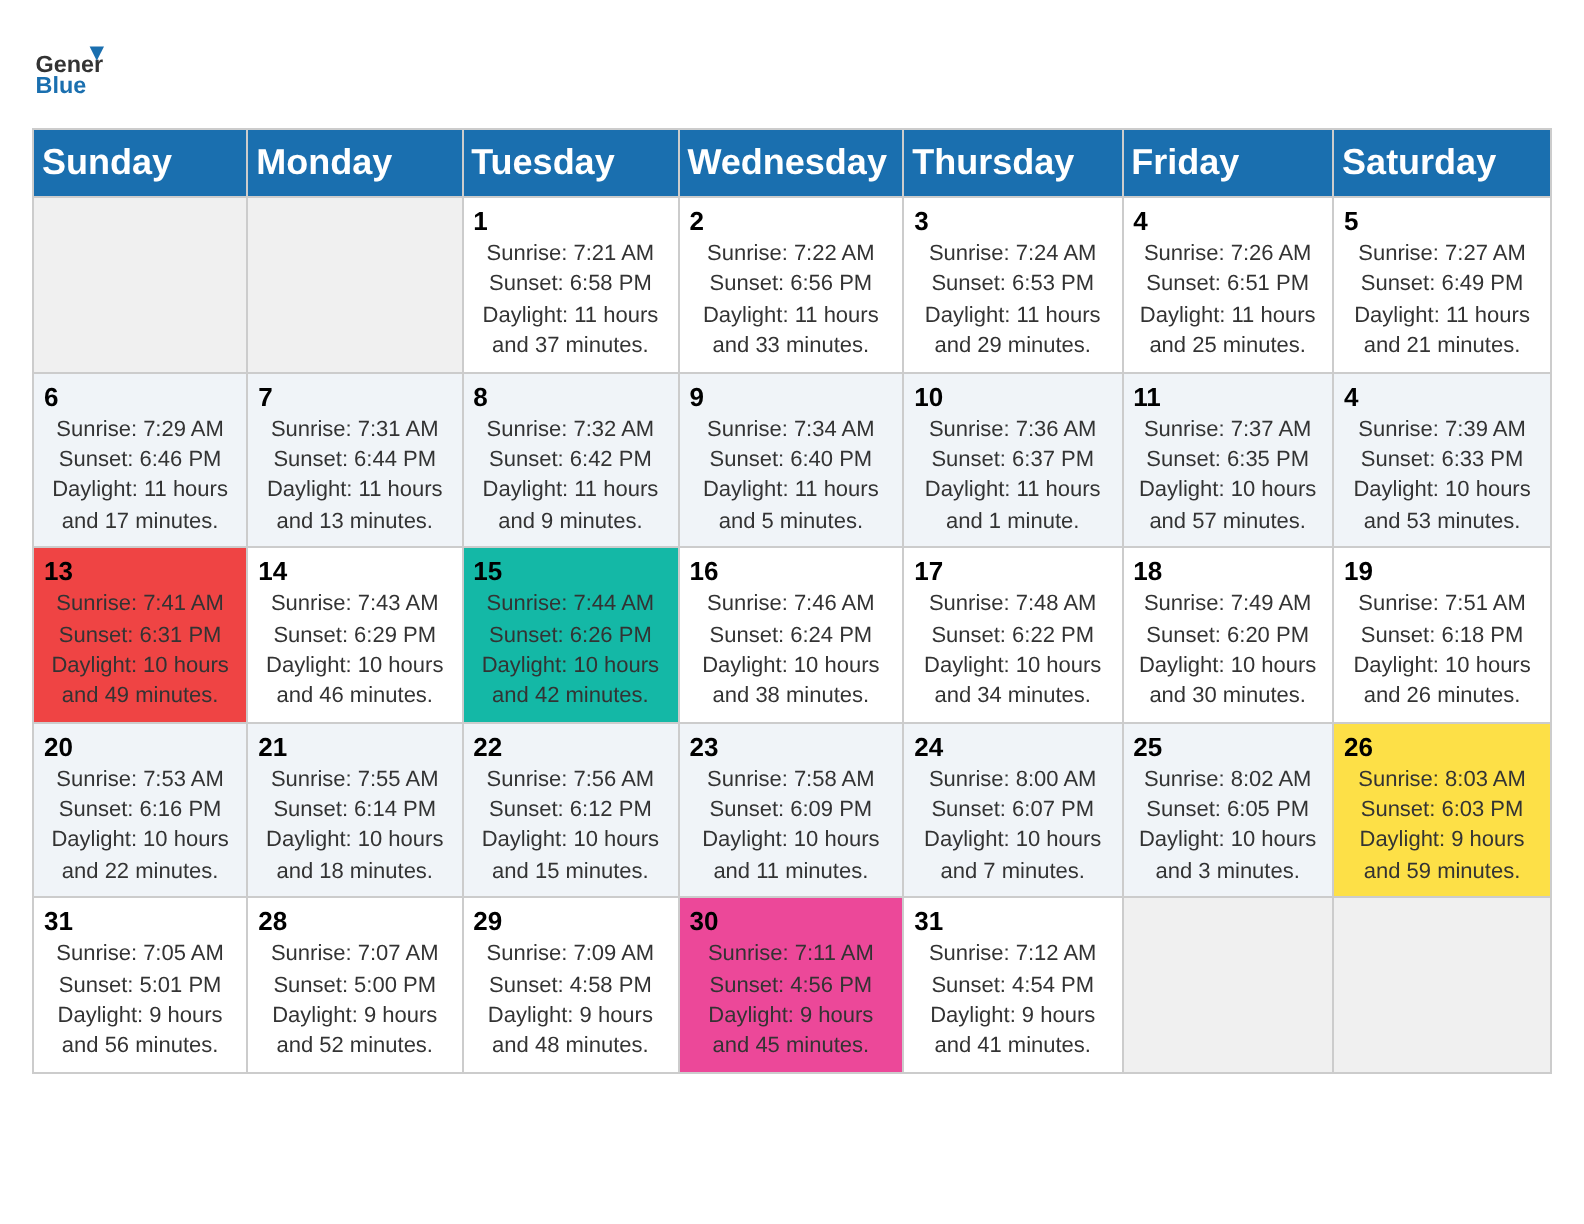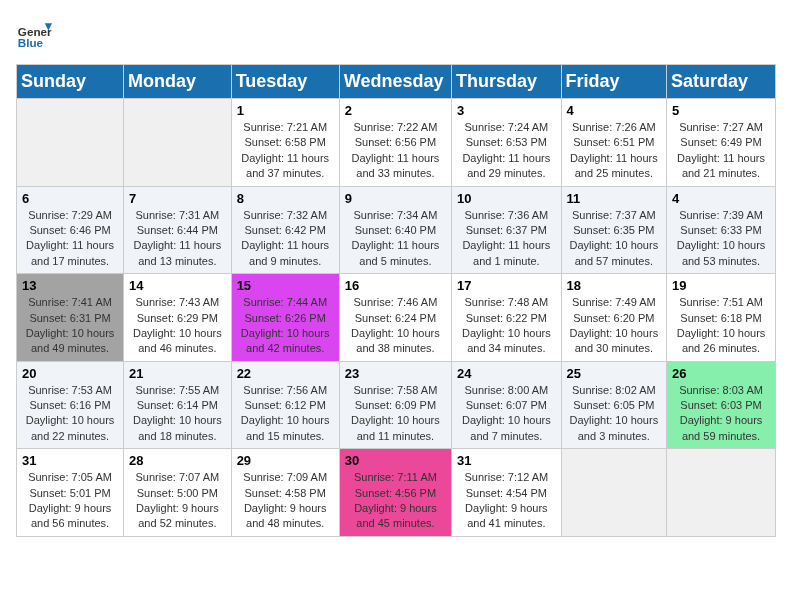--- a/index.html
+++ b/index.html
@@ -157,29 +157,29 @@
         <td style="background: rgb(240, 244, 248);">
           <span class="day-num">11</span>
           <div class="day-info">Sunrise: 7:37 AM<br>Sunset: 6:35 PM<br>Daylight: 10 hours and 57 minutes.</div>
         </td>
         <td style="background: rgb(240, 244, 248);">
           <span class="day-num">4</span>
           <div class="day-info">Sunrise: 7:39 AM<br>Sunset: 6:33 PM<br>Daylight: 10 hours and 53 minutes.</div>
         </td>
       </tr>
       <tr>
-        <td style="background: #a3a3a3;">
+        <td style="background: #ef4444;">
           <span class="day-num">13</span>
           <div class="day-info">Sunrise: 7:41 AM<br>Sunset: 6:31 PM<br>Daylight: 10 hours and 49 minutes.</div>
         </td>
         <td style="background: rgb(255, 255, 255);">
           <span class="day-num">14</span>
           <div class="day-info">Sunrise: 7:43 AM<br>Sunset: 6:29 PM<br>Daylight: 10 hours and 46 minutes.</div>
         </td>
-        <td style="background: #d946ef;">
+        <td style="background: #14b8a6;">
           <span class="day-num">15</span>
           <div class="day-info">Sunrise: 7:44 AM<br>Sunset: 6:26 PM<br>Daylight: 10 hours and 42 minutes.</div>
         </td>
         <td style="background: rgb(255, 255, 255);">
           <span class="day-num">16</span>
           <div class="day-info">Sunrise: 7:46 AM<br>Sunset: 6:24 PM<br>Daylight: 10 hours and 38 minutes.</div>
         </td>
         <td style="background: rgb(255, 255, 255);">
           <span class="day-num">17</span>
           <div class="day-info">Sunrise: 7:48 AM<br>Sunset: 6:22 PM<br>Daylight: 10 hours and 34 minutes.</div>
@@ -211,21 +211,21 @@
           <div class="day-info">Sunrise: 7:58 AM<br>Sunset: 6:09 PM<br>Daylight: 10 hours and 11 minutes.</div>
         </td>
         <td style="background: rgb(240, 244, 248);">
           <span class="day-num">24</span>
           <div class="day-info">Sunrise: 8:00 AM<br>Sunset: 6:07 PM<br>Daylight: 10 hours and 7 minutes.</div>
         </td>
         <td style="background: rgb(240, 244, 248);">
           <span class="day-num">25</span>
           <div class="day-info">Sunrise: 8:02 AM<br>Sunset: 6:05 PM<br>Daylight: 10 hours and 3 minutes.</div>
         </td>
-        <td style="background: #86efac;">
+        <td style="background: #fde047;">
           <span class="day-num">26</span>
           <div class="day-info">Sunrise: 8:03 AM<br>Sunset: 6:03 PM<br>Daylight: 9 hours and 59 minutes.</div>
         </td>
       </tr>
       <tr>
         <td style="background: rgb(255, 255, 255);">
           <span class="day-num">31</span>
           <div class="day-info">Sunrise: 7:05 AM<br>Sunset: 5:01 PM<br>Daylight: 9 hours and 56 minutes.</div>
         </td>
         <td style="background: rgb(255, 255, 255);">

